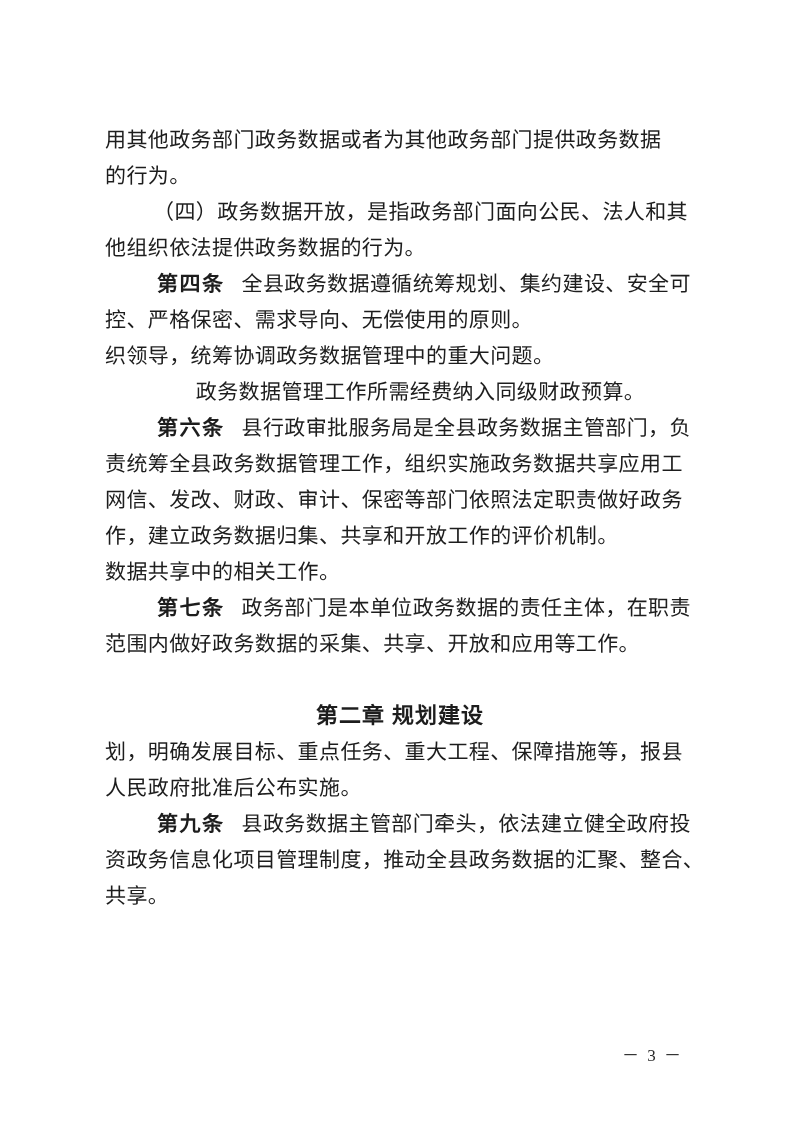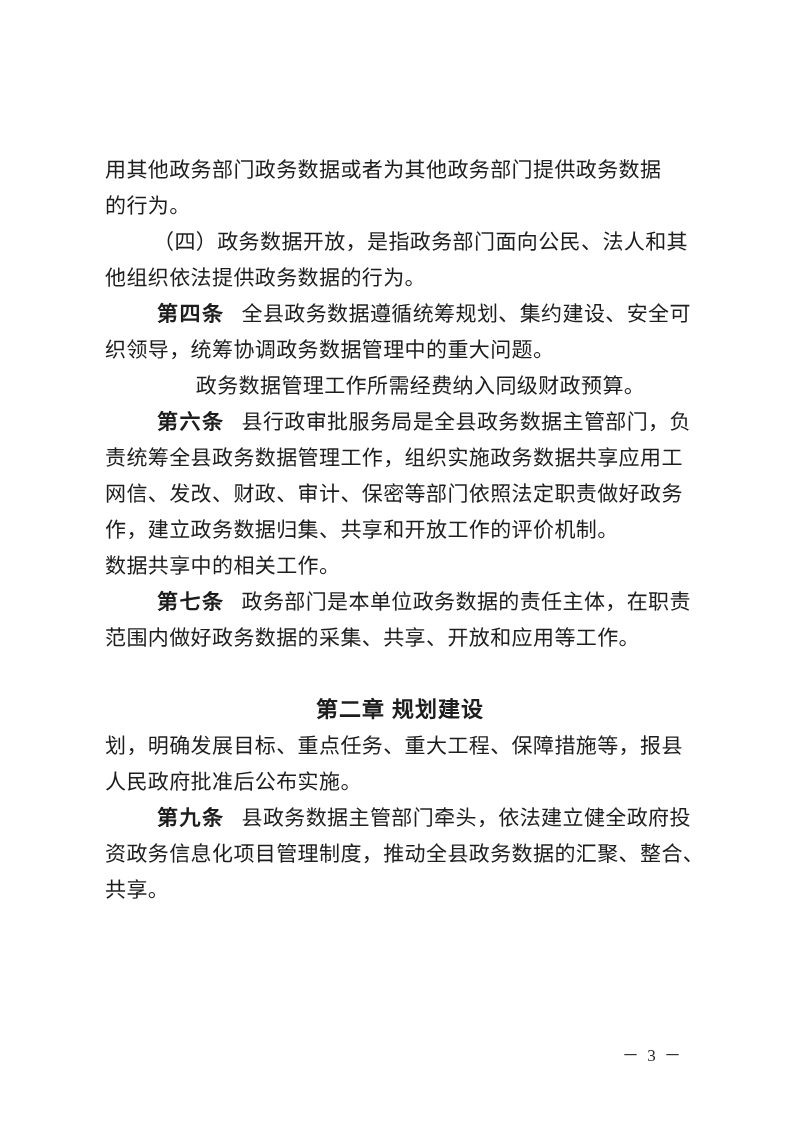--- a/index.html
+++ b/index.html
@@ -12,21 +12,21 @@
     width: 793px;
     height: 1122px;
     background: #ffffff;
     overflow: hidden;
     font-family: "Liberation Serif", "DejaVu Serif", serif;
     color: #1d1d1d;
   }
   .content {
     position: absolute;
     left: 105px;
-    top: 152px;
+    top: 122px;
     width: 590px;
   }
   .line {
     height: 36px;
     line-height: 36px;
     font-size: 21px;
     letter-spacing: 0.4px;
     white-space: nowrap;
   }
   
@@ -60,20 +60,21 @@
 </head>
 <body>
 
 <div class="page" style="background: rgb(255, 255, 255); color: rgb(29, 29, 29);">
   <div class="content" id="content">
       <div class="line body">用其他政务部门政务数据或者为其他政务部门提供政务数据</div>
       <div class="line body">的行为。</div>
       <div class="line body indent1">（四）政务数据开放，是指政务部门面向公民、法人和其</div>
       <div class="line body">他组织依法提供政务数据的行为。</div>
       <div class="line article"><span class="article-num">第四条</span><span>全县政务数据遵循统筹规划、集约建设、安全可</span></div>
+      <div class="line body">控、严格保密、需求导向、无偿使用的原则。</div>
       <div class="line body">织领导，统筹协调政务数据管理中的重大问题。</div>
       <div class="line body indent1">政务数据管理工作所需经费纳入同级财政预算。</div>
       <div class="line article"><span class="article-num">第六条</span><span>县行政审批服务局是全县政务数据主管部门，负</span></div>
       <div class="line body">责统筹全县政务数据管理工作，组织实施政务数据共享应用工</div>
       <div class="line body">网信、发改、财政、审计、保密等部门依照法定职责做好政务</div>
       <div class="line body">作，建立政务数据归集、共享和开放工作的评价机制。</div>
       <div class="line body">数据共享中的相关工作。</div>
       <div class="line article"><span class="article-num">第七条</span><span>政务部门是本单位政务数据的责任主体，在职责</span></div>
       <div class="line body">范围内做好政务数据的采集、共享、开放和应用等工作。</div>
       <div class="line chapter">第二章 规划建设</div>

